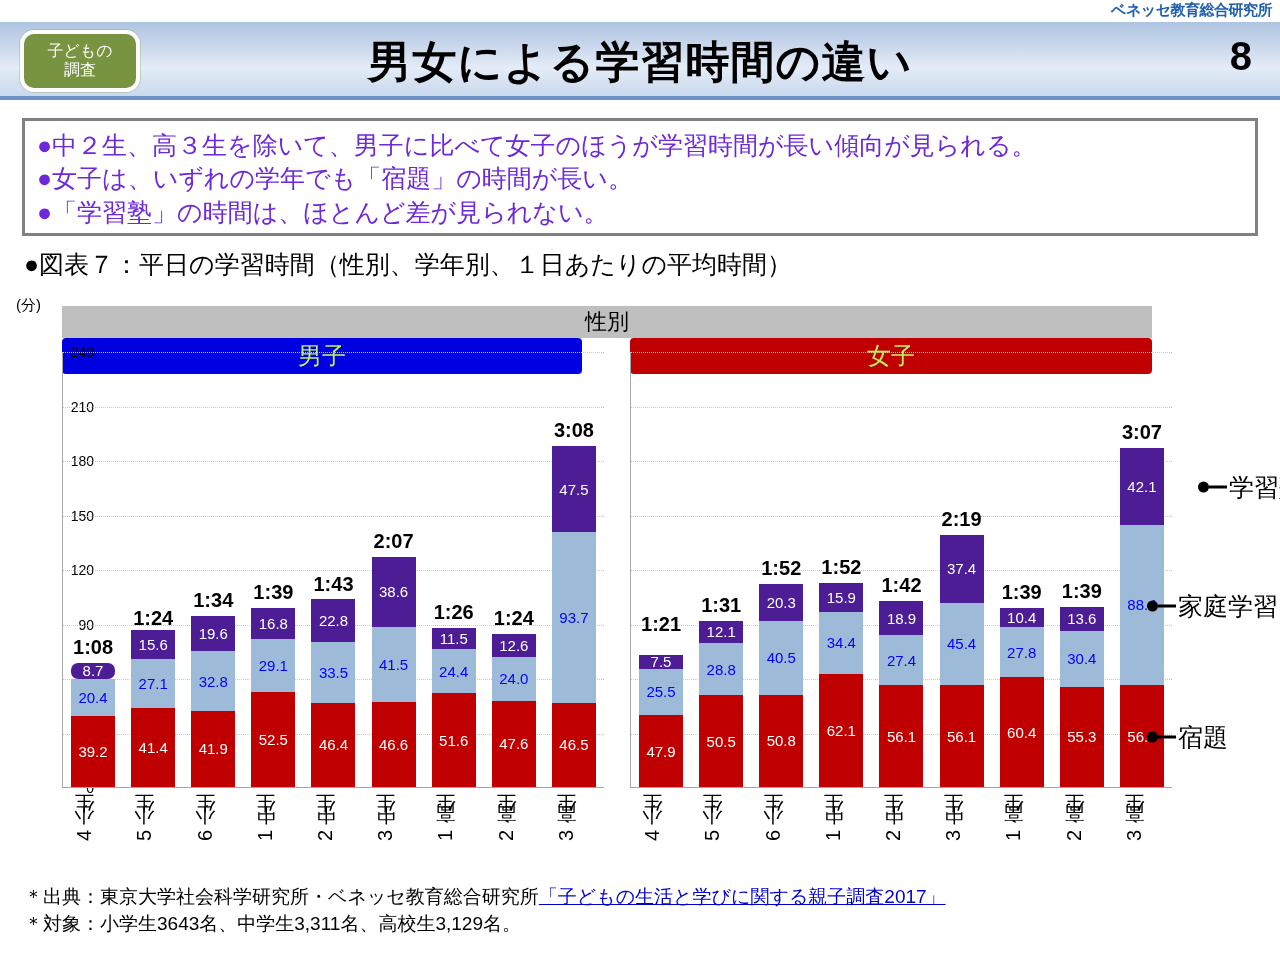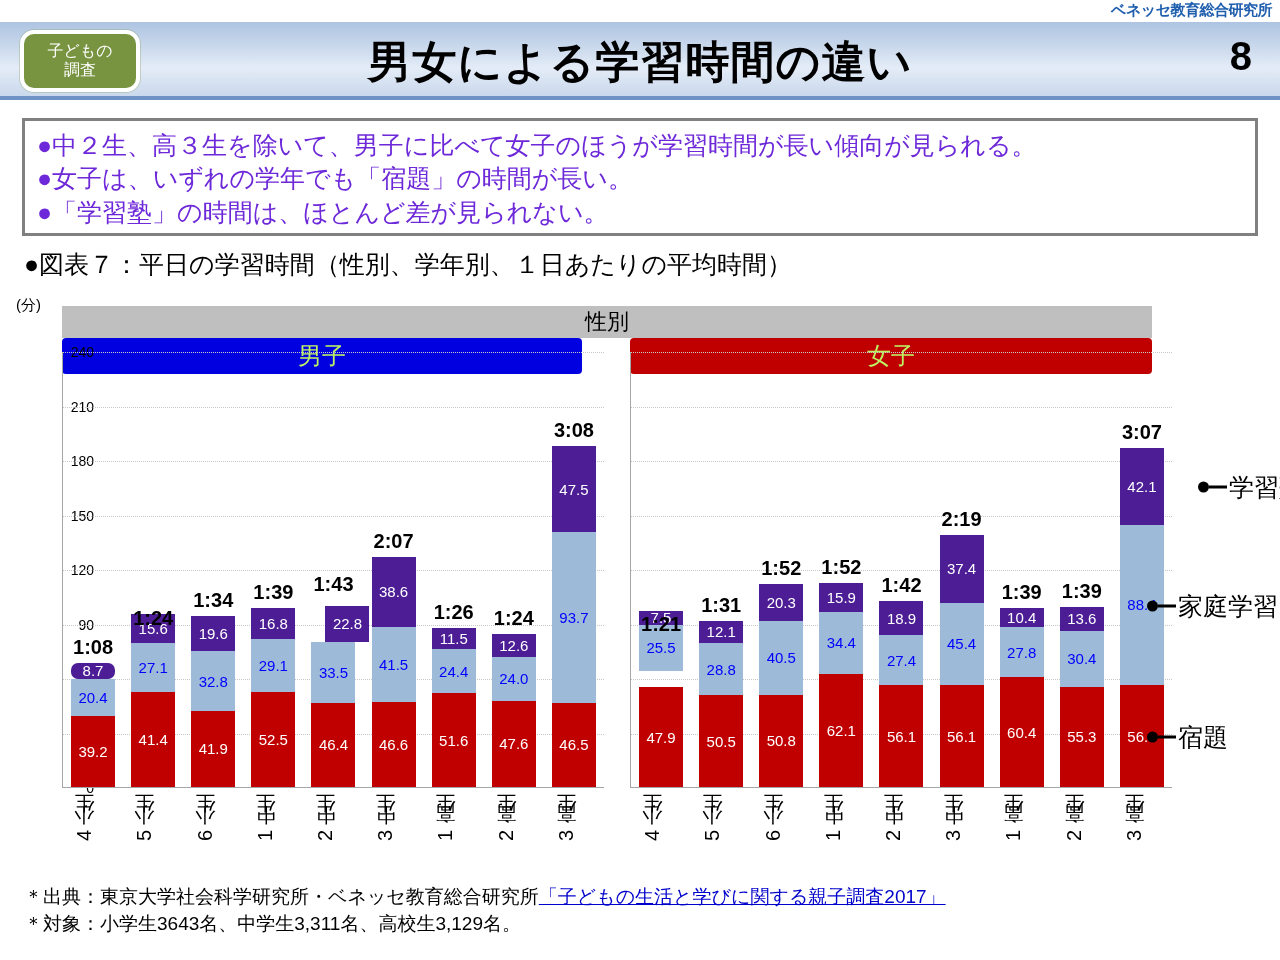--- a/index.html
+++ b/index.html
@@ -250,37 +250,37 @@
           <div class="bar-slot">
             <div class="bar-total" style="bottom: 128.078px;">1:08</div>
             <div class="seg juku" style="height: 15.805px; border-radius: 7px;">8.7</div>
             <div class="seg home" style="height: 37.06px;">20.4</div>
             <div class="seg hw" style="height: 71.2133px;">39.2</div>
           </div>
           <div class="bar-slot">
             <div class="bar-total" style="bottom: 156.782px;">1:24</div>
             <div class="seg juku" style="height: 28.34px;">15.6</div>
             <div class="seg home" style="height: 49.2317px;">27.1</div>
-            <div class="seg hw" style="height: 95px;">41.4</div>
+            <div class="seg hw" style="height: 79px;">41.4</div>
           </div>
           <div class="bar-slot">
             <div class="bar-total" style="bottom: 175.312px;">1:34</div>
             <div class="seg juku" style="height: 35.6067px;">19.6</div>
             <div class="seg home" style="height: 59.5867px;">32.8</div>
             <div class="seg hw" style="height: 76.1183px;">41.9</div>
           </div>
           <div class="bar-slot">
             <div class="bar-total" style="bottom: 182.76px;">1:39</div>
             <div class="seg juku" style="height: 30.52px;">16.8</div>
             <div class="seg home" style="height: 52.865px;">29.1</div>
             <div class="seg hw" style="height: 95.375px;">52.5</div>
           </div>
           <div class="bar-slot">
             <div class="bar-total" style="bottom: 190.572px;">1:43</div>
-            <div class="seg juku" style="height: 36px; margin-left: 14px;">22.8</div>
+            <div class="seg juku" style="height: 43px;">22.8</div>
             <div class="seg home" style="height: 60.8583px;">33.5</div>
             <div class="seg hw" style="height: 84.2933px;">46.4</div>
           </div>
           <div class="bar-slot">
             <div class="bar-total" style="bottom: 234.172px;">2:07</div>
             <div class="seg juku" style="height: 70.1233px;">38.6</div>
             <div class="seg home" style="height: 75.3917px;">41.5</div>
             <div class="seg hw" style="height: 84.6567px;">46.6</div>
           </div>
           <div class="bar-slot">
@@ -313,21 +313,21 @@
           <div class="gridline" style="top: 163.5px;"></div>
           <div class="gridline" style="top: 109px;"></div>
           <div class="gridline" style="top: 54.5px;"></div>
           <div class="gridline" style="top: 0px;"></div>
         </div>
       <div class="bars">
           <div class="bar-slot">
             <div class="bar-total" style="bottom: 150.968px;">1:21</div>
             <div class="seg juku" style="height: 13.625px;">7.5</div>
             <div class="seg home" style="height: 46.325px;">25.5</div>
-            <div class="seg hw" style="height: 100px; margin-top: 16px;">47.9</div>
+            <div class="seg hw" style="height: 72px;">47.9</div>
           </div>
           <div class="bar-slot">
             <div class="bar-total" style="bottom: 170.043px;">1:31</div>
             <div class="seg juku" style="height: 21.9817px;">12.1</div>
             <div class="seg home" style="height: 52.32px;">28.8</div>
             <div class="seg hw" style="height: 91.7417px;">50.5</div>
           </div>
           <div class="bar-slot">
             <div class="bar-total" style="bottom: 206.74px;">1:52</div>
             <div class="seg juku" style="height: 36.8783px;">20.3</div>

